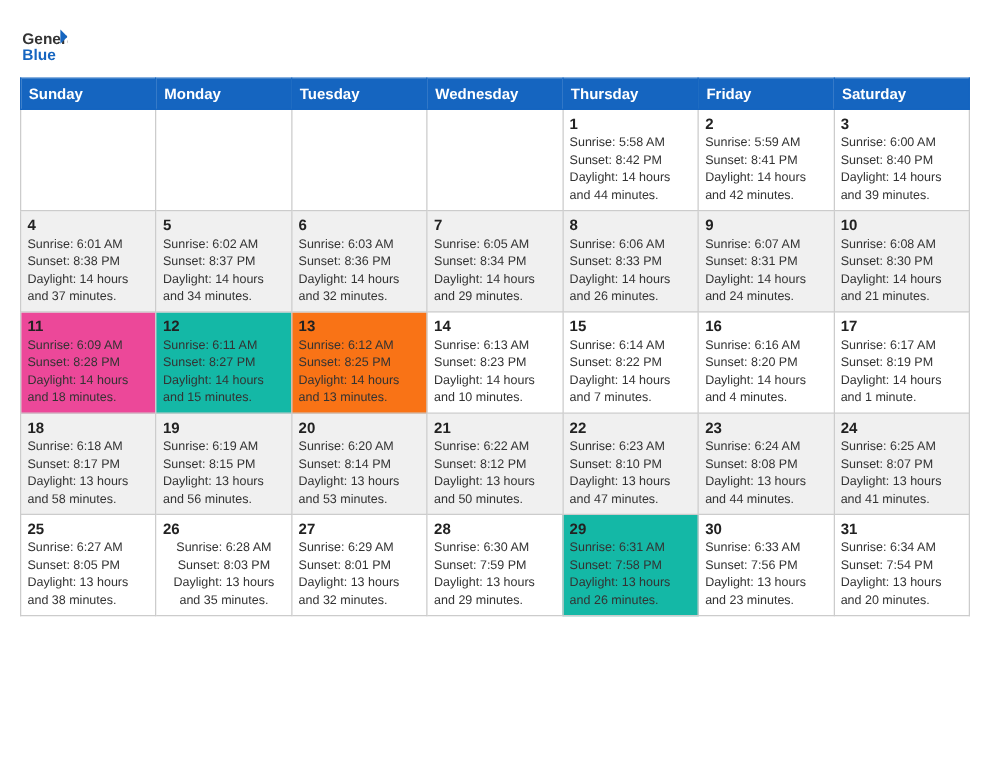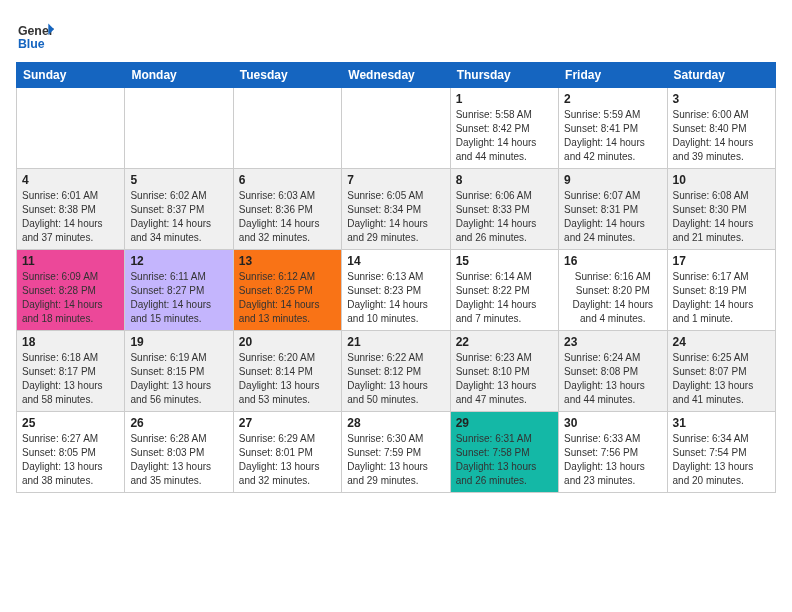--- a/index.html
+++ b/index.html
@@ -190,21 +190,21 @@
         </td>
       </tr>
       <tr>
         <td style="background-color: #ec4899;">
           <span class="day-num">11</span>
           <div class="day-info" style="white-space: pre-line;">Sunrise: 6:09 AM
 Sunset: 8:28 PM
 Daylight: 14 hours
 and 18 minutes.</div>
         </td>
-        <td style="background-color: #c4b5fd; margin-top: 28px;">
+        <td style="background-color: #14b8a6; margin-top: 28px;">
           <span class="day-num">12</span>
           <div class="day-info" style="white-space: pre-line;">Sunrise: 6:11 AM
 Sunset: 8:27 PM
 Daylight: 14 hours
 and 15 minutes.</div>
         </td>
         <td style="background-color: #f97316;">
           <span class="day-num">13</span>
           <div class="day-info" style="white-space: pre-line;">Sunrise: 6:12 AM
 Sunset: 8:25 PM
@@ -220,21 +220,21 @@
         </td>
         <td style="background-color: rgb(255, 255, 255);">
           <span class="day-num">15</span>
           <div class="day-info" style="white-space: pre-line;">Sunrise: 6:14 AM
 Sunset: 8:22 PM
 Daylight: 14 hours
 and 7 minutes.</div>
         </td>
         <td style="background-color: rgb(255, 255, 255);">
           <span class="day-num">16</span>
-          <div class="day-info" style="white-space: pre-line; text-align: center;">Sunrise: 6:16 AM
+          <div class="day-info" style="white-space: pre-line;">Sunrise: 6:16 AM
 Sunset: 8:20 PM
 Daylight: 14 hours
 and 4 minutes.</div>
         </td>
         <td style="background-color: rgb(255, 255, 255); margin-left: 20px;">
           <span class="day-num">17</span>
           <div class="day-info" style="white-space: pre-line;">Sunrise: 6:17 AM
 Sunset: 8:19 PM
 Daylight: 14 hours
 and 1 minute.</div>
@@ -294,21 +294,21 @@
       <tr>
         <td style="background-color: rgb(255, 255, 255);">
           <span class="day-num">25</span>
           <div class="day-info" style="white-space: pre-line;">Sunrise: 6:27 AM
 Sunset: 8:05 PM
 Daylight: 13 hours
 and 38 minutes.</div>
         </td>
         <td style="background-color: rgb(255, 255, 255);">
           <span class="day-num">26</span>
-          <div class="day-info" style="white-space: pre-line;">Sunrise: 6:28 AM
+          <div class="day-info" style="white-space: pre-line; text-align: center;">Sunrise: 6:28 AM
 Sunset: 8:03 PM
 Daylight: 13 hours
 and 35 minutes.</div>
         </td>
         <td style="background-color: rgb(255, 255, 255);">
           <span class="day-num">27</span>
           <div class="day-info" style="white-space: pre-line;">Sunrise: 6:29 AM
 Sunset: 8:01 PM
 Daylight: 13 hours
 and 32 minutes.</div>

